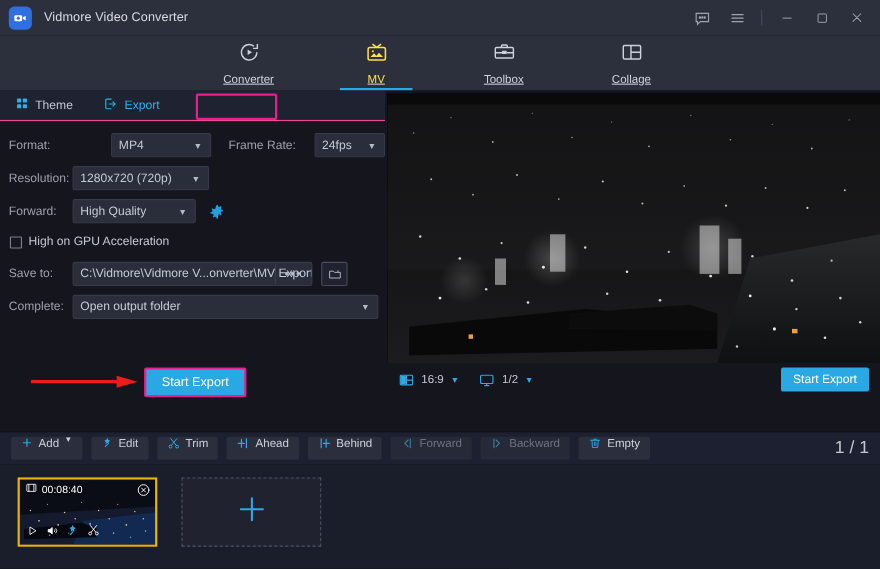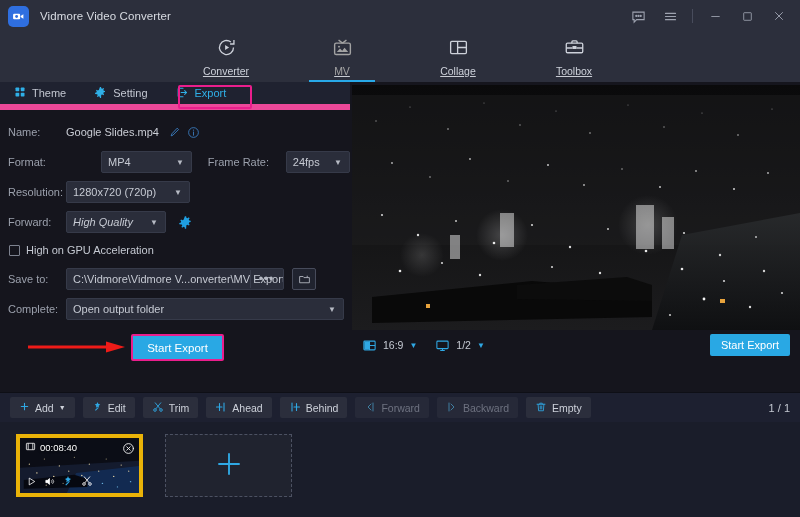--- a/index.html
+++ b/index.html
@@ -33,29 +33,29 @@
 
   
   #modnav {
     height: 50px; background: #2c2f3c; display: flex; justify-content: center; gap: 38px;
     position: relative;
     text-decoration: underline;
   }
   .mod { width: 78px; display: flex; flex-direction: column; align-items: center; justify-content: center;
          gap: 3px; color: #cdd1da; position: relative; }
   .mod .mlabel { font-size: 10.5px; }
-  .mod.active { color: #a3a3a3; justify-content: center; }
+  .mod.active { color: #fde047; justify-content: center; }
   .mod.active::after {
     content: ""; position: absolute; bottom: 0; left: 6px; right: 6px; height: 2px; background: #28a9e8;
   }
 
   
   #subtabs {
     height: 28px; background: #1f2230; display: flex; align-items: center; gap: 0;
-    border-bottom: 6px solid #ec4899;
+    border-bottom: 1px solid #ec4899;
     width: 350px;
   }
   .stab { display: flex; align-items: center; gap: 6px; padding: 0 14px; height: 28px;
           font-size: 11px; color: #c3c7d1; position: relative; }
   .stab.sel { color: #2fb0e8; }
   #export-hl {
     position: absolute; left: 178px; top: 85px; width: 74px; height: 24px;
     border: 2px solid #ea1e8c; border-radius: 2px; pointer-events: none;
   }
 
@@ -69,21 +69,21 @@
   .val-plain { font-size: 11px; color: #c9ccd4; }
   .sel-box {
     background: #2a2d3a; border: 1px solid #363a49; border-radius: 2px;
     height: 22px; display: flex; align-items: center; padding: 0 6px;
     font-size: 11px; color: #c6cad3; position: relative;
   }
   .sel-box .caret { position: absolute; right: 7px; color: #b6bac4; font-size: 8px; }
   .w-format { width: 112px; margin-left: 35px; }
   .w-rate { width: 78px; }
   .w-res { width: 124px; }
-  .w-quality { width: 100px; font-style: italic; }
+  .w-quality { width: 112px; }
   .w-save { width: 218px; padding-right: 36px; overflow: hidden; white-space: nowrap; }
   .w-complete { width: 278px; }
   .icon-btn { display: inline-flex; align-items: center; justify-content: center; }
   #gpu-row { display: flex; align-items: center; height: 22px; padding-left: 9px; margin-bottom: 5px; }
   .chk { width: 11px; height: 11px; border: 1px solid #7d828f; border-radius: 1px; background: transparent; margin-right: 6px; }
   #gpu-label { font-size: 11px; color: #c5c9d2; }
   .dots-btn {
     position: absolute; right: 1px; top: 1px; width: 32px; height: 18px;
     border-left: 1px solid #3a3e4d; display: flex; align-items: center; justify-content: center;
     color: #b6bac4; font-size: 12px; letter-spacing: 1px;
@@ -129,33 +129,33 @@
   }
 
   
   #bottombar {
     position: absolute; left: 0; top: 392px; width: 800px; height: 30px;
     background: #1d2030; display: flex; align-items: center; padding: 0 10px; gap: 8px;
     border-top: 1px solid #0e0f16;
   }
   .tbtn {
     background: #2b2e3c; border-radius: 2px; height: 21px;
-    display: flex; align-items: center; gap: 5px; padding: 0 9px;
+    display: flex; gap: 5px; padding: 0 9px;
     font-size: 10.5px; color: #cdd1da;
   }
   .tbtn.dim { color: #6e7280; background: #262938; }
-  #pagecount { margin-left: auto; font-size: 11px; color: #c4c8d1; }
+  #pagecount { margin-left: auto; font-size: 16px; color: #c4c8d1; }
 
   
   #timeline {
     position: absolute; left: 0; top: 422px; width: 800px; height: 95px;
     background: #1a1d2a; padding: 12px 0 0 16px; display: flex; gap: 22px;
   }
   #clip {
-    width: 127px; height: 63px; border: 4px solid #eab308; position: relative; overflow: hidden;
+    width: 127px; height: 63px; border: 2px solid #eab308; position: relative; overflow: hidden;
   }
   #clip-img { width: 100%; height: 100%; display: block; }
   #clip-top { position: absolute; left: 0; top: 0; right: 0; height: 18px; display: flex; align-items: center; padding: 0 5px; gap: 4px; }
   #clip-time { font-size: 9.5px; color: #fff; text-shadow: 0 0 3px #000; }
   #clip-close { position: absolute; right: 4px; top: 3px; }
   #clip-bot { position: absolute; left: 0; bottom: 2px; display: flex; align-items: center; gap: 7px; padding: 0 6px; }
   #addslot {
     width: 127px; height: 63px; border: 1px dashed #4c5162; display: flex; align-items: center; justify-content: center;
     background: #20232f;
   }
@@ -226,92 +226,67 @@
         <path d="M5.5 17l3.6-4 2.6 2.6 2.6-3.2 4.2 4.6z" fill="currentColor" stroke="none"></path>
         <circle cx="8" cy="11" r="1.1" fill="currentColor" stroke="none"></circle>
       </svg>
     </span>
     <span class="mlabel">MV</span>
   </div>
 
   <div class="mod">
     <span>
       <svg width="21" height="21" viewBox="0 0 24 24" fill="none" stroke="currentColor" stroke-width="1.5">
-        <rect x="3" y="5" width="18" height="14" rx="1.3"></rect>
-          <path d="M11 5v14M11 12h10"></path>
-      </svg>
-    </span>
-    <span class="mlabel">Collage</span>
-  </div>
-
-  <div class="mod">
-    <span>
-      <svg width="21" height="21" viewBox="0 0 24 24" fill="none" stroke="currentColor" stroke-width="1.5">
         <path d="M9 7V5.6c0-.6.5-1.1 1.1-1.1h3.8c.6 0 1.1.5 1.1 1.1V7"></path>
         <rect x="2.6" y="7" width="18.8" height="11" rx="1.4"></rect>
         <rect x="9.6" y="10.4" width="4.8" height="3.4" rx=".6" fill="currentColor" stroke="none"></rect>
         <path d="M2.6 12.6h7M14.4 12.6h7"></path>
       </svg>
     </span>
     <span class="mlabel">Toolbox</span>
+  </div>
+
+  <div class="mod">
+    <span>
+      <svg width="21" height="21" viewBox="0 0 24 24" fill="none" stroke="currentColor" stroke-width="1.5">
+        <rect x="3" y="5" width="18" height="14" rx="1.3"></rect>
+          <path d="M11 5v14M11 12h10"></path>
+      </svg>
+    </span>
+    <span class="mlabel">Collage</span>
   </div>
 </div>
 
 <div id="subtabs">
   <div class="stab">
     <span>
       <svg width="12" height="12" viewBox="0 0 24 24" fill="#2fb0e8">
         <rect x="3" y="3" width="7.5" height="7.5" rx="1.4"></rect>
           <rect x="13.5" y="3" width="7.5" height="7.5" rx="1.4"></rect>
         <rect x="3" y="13.5" width="7.5" height="7.5" rx="1.4"></rect>
           <rect x="13.5" y="13.5" width="7.5" height="7.5" rx="1.4"></rect>
       </svg>
     </span>
     <span>Theme</span>
   </div>
-  <div class="stab">
-    <span>
-      <svg width="13" height="13" viewBox="0 0 24 24" fill="#2fb0e8">
-        <path d="M12 8.2a3.8 3.8 0 1 0 0 7.6 3.8 3.8 0 0 0 0-7.6zm0 5.6a1.8 1.8 0 1 1 0-3.6 1.8 1.8 0 0 1 0 3.6z"></path>
-        <path d="M11 2h2l.4 2.3 1.9.8 1.9-1.4 1.4 1.4-1.4 1.9.8 1.9 2.3.4v2l-2.3.4-.8 1.9 1.4 1.9-1.4 1.4-1.9-1.4-1.9.8L13 22h-2l-.4-2.3-1.9-.8-1.9 1.4-1.4-1.4 1.4-1.9-.8-1.9L2 14.6v-2l2.3-.4.8-1.9L3.7 8.4l1.4-1.4 1.9 1.4 1.9-.8z"></path>
-      </svg>
-    </span>
-    <span>Setting</span>
-  </div>
   <div class="stab sel">
     <span>
       <svg width="13" height="13" viewBox="0 0 24 24" fill="none" stroke="#2fb0e8" stroke-width="1.9" stroke-linecap="round" stroke-linejoin="round">
         <path d="M13 4H5.5A1.5 1.5 0 0 0 4 5.5v13A1.5 1.5 0 0 0 5.5 20H13"></path>
         <path d="M16 8.5l3.5 3.5L16 15.5"></path>
           <path d="M9.5 12h10"></path>
       </svg>
     </span>
     <span>Export</span>
   </div>
 </div>
 <div id="export-hl"></div>
 
 <div id="leftpanel">
 
-  <div class="row">
-    <div class="lbl">Name:</div>
-    <div class="val-plain">Google Slides.mp4</div>
-    <span class="icon-btn" style="margin-left:9px">
-      <svg width="13" height="13" viewBox="0 0 24 24" fill="none" stroke="#3b7fc4" stroke-width="1.7" stroke-linecap="round" stroke-linejoin="round">
-        <path d="M17.5 4.5l2 2L9 17l-3.2 1.2L7 15z"></path>
-      </svg>
-    </span>
-    <span class="icon-btn" style="margin-left:6px">
-      <svg width="13" height="13" viewBox="0 0 24 24" fill="none" stroke="#3b7fc4" stroke-width="1.6">
-        <circle cx="12" cy="12" r="9"></circle>
-          <path d="M12 11v6" stroke-linecap="round"></path>
-          <circle cx="12" cy="7.6" r="1.1" fill="#3b7fc4" stroke="none"></circle>
-      </svg>
-    </span>
-  </div>
 
   <div class="row">
     <div class="lbl">Format:</div>
     <div class="sel-box w-format">
       <span>MP4</span>
       <span class="caret">▼</span>
     </div>
     <div class="lbl" style="width:78px;margin-left:16px">Frame Rate:</div>
     <div class="sel-box w-rate">
       <span>24fps</span>

